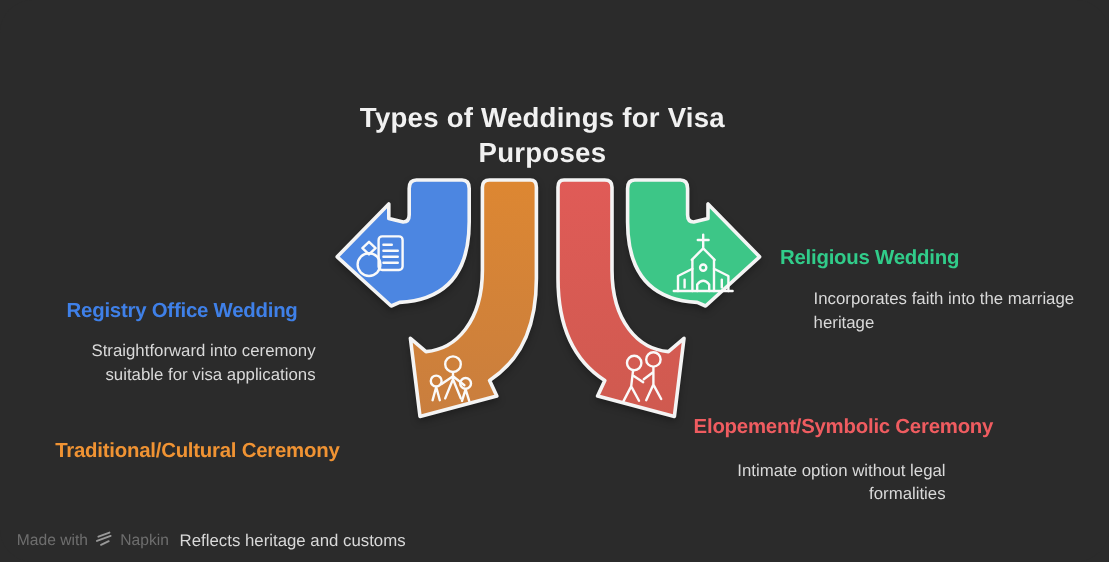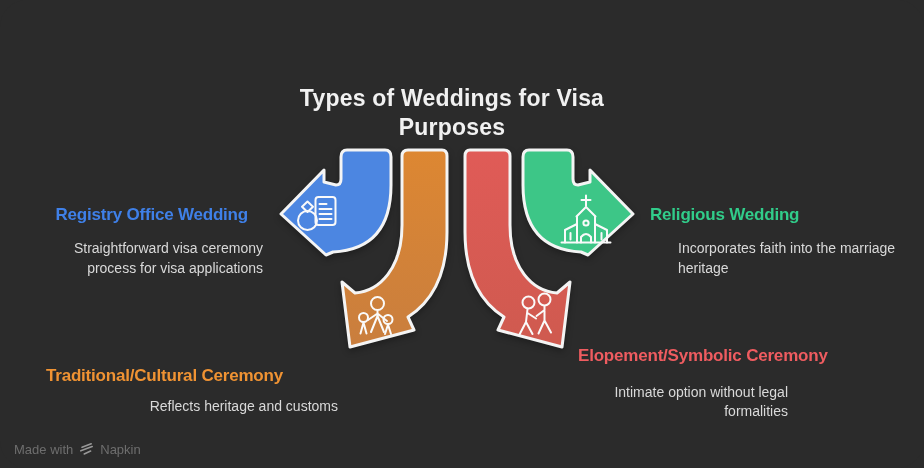--- a/index.html
+++ b/index.html
@@ -16,21 +16,21 @@
     position:absolute; left:252px; top:84px; width:400px;
     text-align:center; font-size:23px; line-height:29px; font-weight:bold;
     letter-spacing:0.2px; color:#f1f1f1;
   }
   .sec-title {
     position:absolute; font-size:17px; font-weight:bold;
     letter-spacing:-0.2px; white-space:nowrap;
   }
   .sec-desc { position:absolute; font-size:14px; line-height:20px; }
   .sec-desc div { white-space:nowrap; }
-  .align-right { text-align:right; }
+  .align-right { text-align:right;margin-top:44px; }
   .footer {
     position:absolute; left:14px; top:441px; height:16px;
     display:flex; align-items:center; gap:5px;
     font-size:13px; color:#6e6e6e;
   }
   .napkin-logo { display:block; }
 </style>
 </head>
 <body>
 
@@ -91,22 +91,22 @@
       <path d="M577 224 L565 230 V242.5 M595 224 L607 230 V242.5"></path>
       <path d="M570.5 233 v6.5 M601.5 233 v6.5"></path>
       <path d="M561.5 242.5 H610.5"></path>
     </g>
   </svg>
 
   <div class="title" style="color: rgb(241, 241, 241);">Types of Weddings for Visa Purposes</div>
 
   <div class="sec-title align-right" style="left: 12px; top: 205px; width: 236px; color: rgb(63, 128, 232);">Registry Office Wedding</div>
   <div class="sec-desc align-right" style="left: 42px; top: 238px; width: 221px; color: rgb(217, 217, 217);">
-    <div>Straightforward visa ceremony</div>
-    <div>process for visa applications</div>
+    <div>Straightforward into ceremony</div>
+    <div>suitable for visa applications</div>
   </div>
 
   <div class="sec-title" style="left: 650px; top: 205px; color: rgb(49, 204, 138);">Religious Wedding</div>
   <div class="sec-desc" style="left: 650px; top: 238px; width: 260px; color: rgb(217, 217, 217); margin-left: 28px;">
     <div>Incorporates faith into the marriage</div>
     <div>heritage</div>
   </div>
 
   <div class="sec-title" style="left: 46px; top: 366px; color: rgb(240, 147, 51);">Traditional/Cultural Ceremony</div>
   <div class="sec-desc align-right" style="left: 117px; top: 396px; width: 221px; color: rgb(217, 217, 217);">

